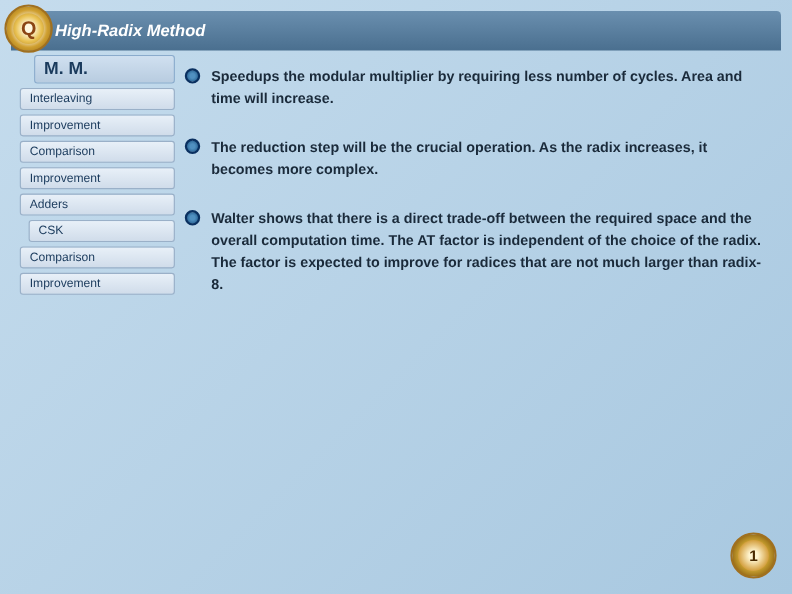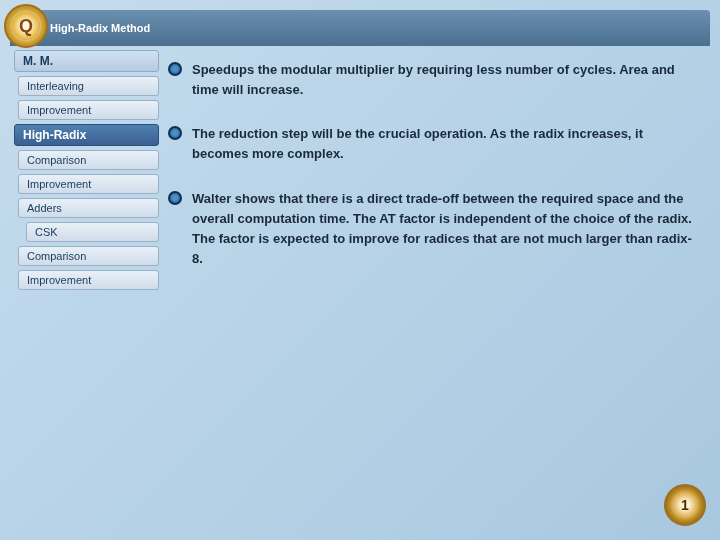--- a/index.html
+++ b/index.html
@@ -29,22 +29,23 @@
       height: 36px;
       background: linear-gradient(to bottom, #6a8faf, #4a6f8f);
       display: flex;
       align-items: center;
       padding-left: 40px;
       border-radius: 4px 4px 0 0;
     }
 
     .header-title {
       color: white;
-      font-size: 11px;
-      font-weight: bold;
+      font-size: 15px;
+      font-weight: bold;
+      font-style: italic;
     }
 
     
     .logo-circle {
       position: absolute;
       top: 4px;
       left: 4px;
       width: 44px;
       height: 44px;
       border-radius: 50%;
@@ -82,24 +83,25 @@
       display: flex;
       flex-direction: column;
       gap: 4px;
     }
 
     .sidebar-group-label {
       background: linear-gradient(to bottom, #d0e0f0, #b8cce0);
       border: 1px solid #8aabcc;
       border-radius: 3px;
       padding: 3px 8px;
-      font-size: 12px;
+      font-size: 16px;
       color: #1a3a5c;
       font-weight: bold;
       cursor: pointer;
+      margin-left: 17px;
     }
 
     .sidebar-item {
       background: linear-gradient(to bottom, #e8f0f8, #d0dcea);
       border: 1px solid #9ab0c8;
       border-radius: 3px;
       padding: 3px 8px;
       font-size: 11px;
       color: #1a3a5c;
       cursor: pointer;
@@ -204,21 +206,20 @@
   </div>
 
   <div class="sidebar">
 
     <div class="sidebar-group-label">M. M.</div>
 
     <div class="sidebar-item">Interleaving</div>
 
     <div class="sidebar-item">Improvement</div>
 
-    <div class="sidebar-item active">High-Radix</div>
 
     <div class="sidebar-item">Comparison</div>
 
     <div class="sidebar-item">Improvement</div>
 
     <div class="sidebar-item">Adders</div>
 
 
     <div class="sidebar-item sub">CSK</div>
 

